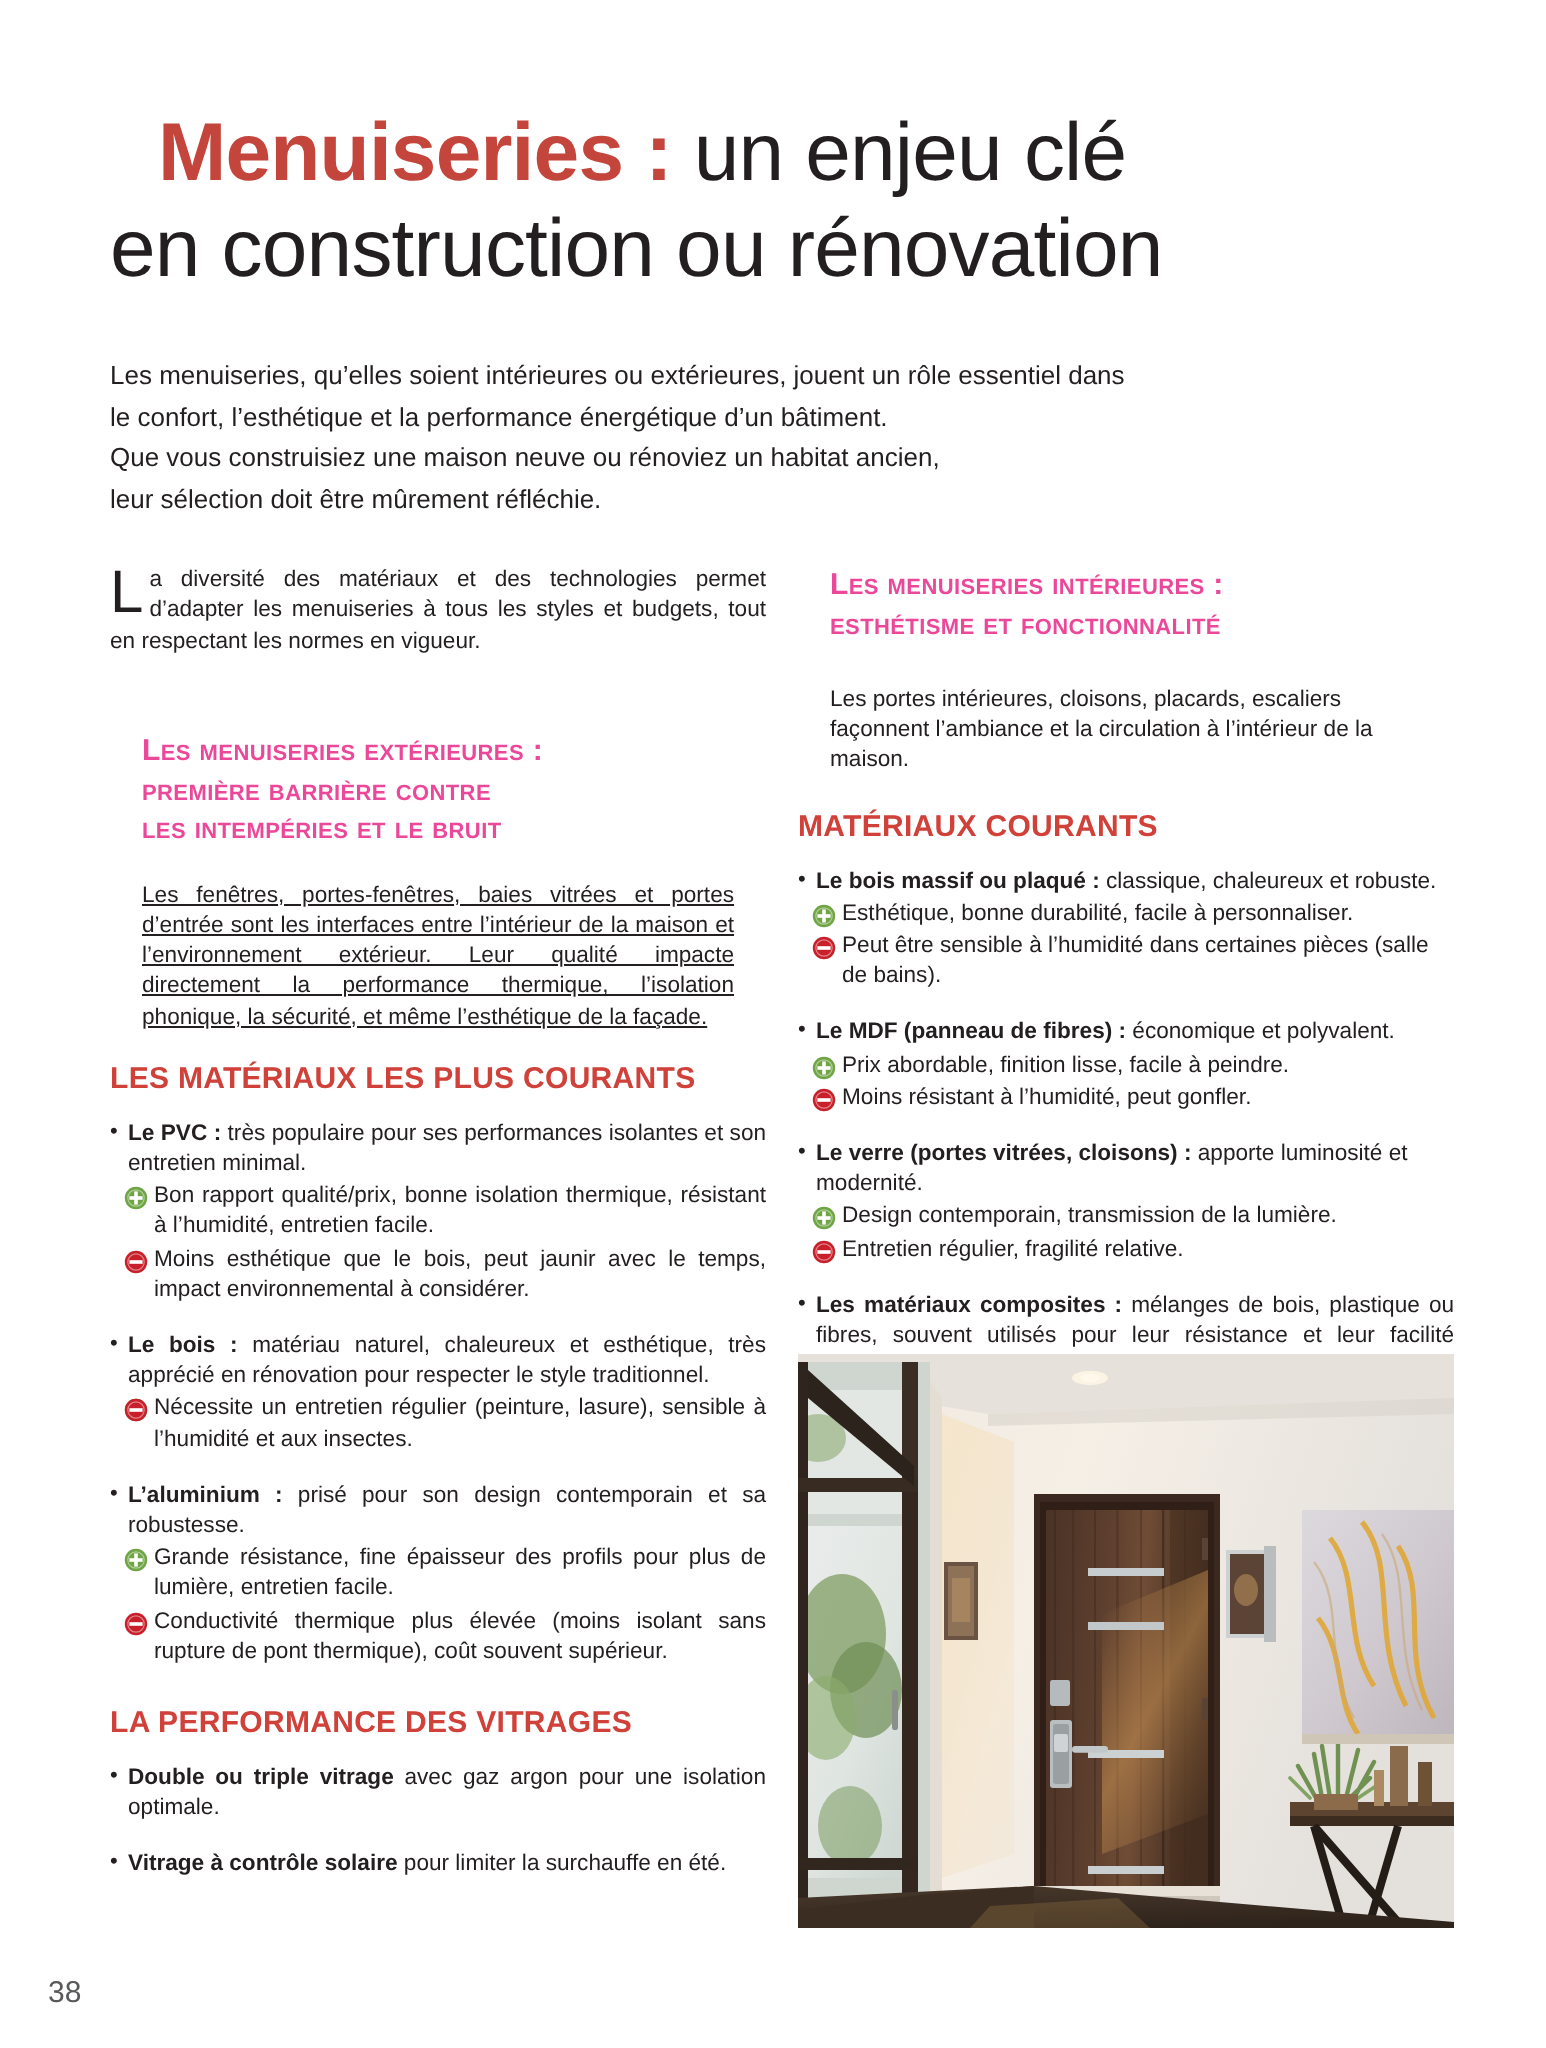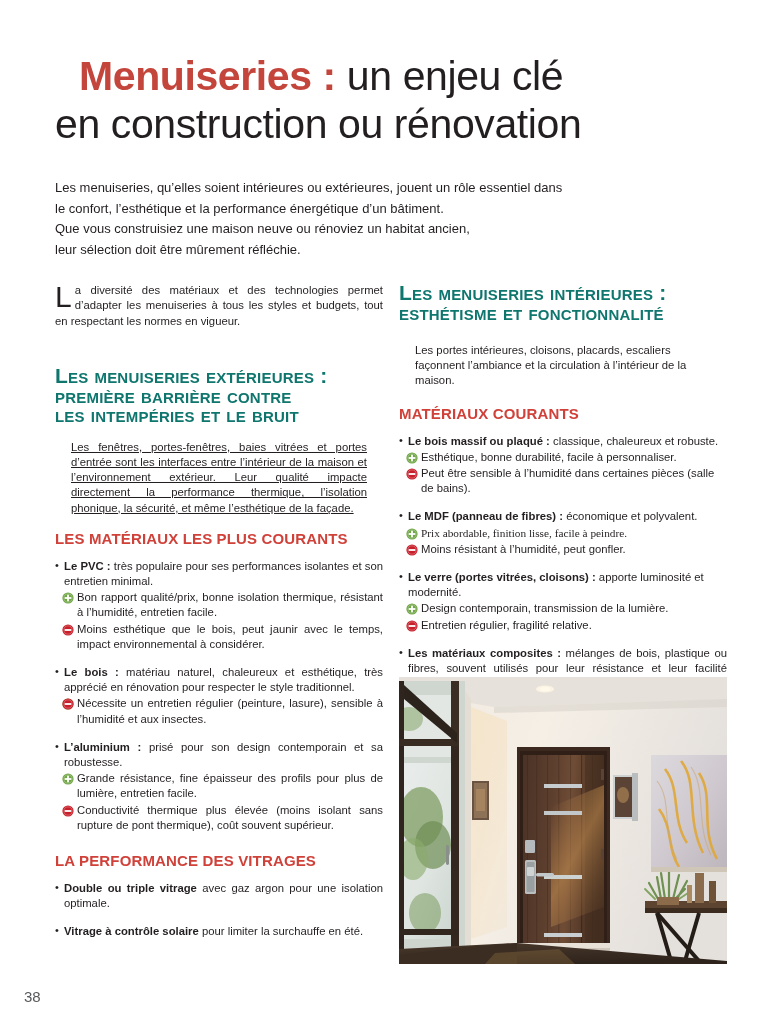--- a/index.html
+++ b/index.html
@@ -85,27 +85,27 @@
     float: left;
     font-size: 30px;
     line-height: 26px;
     font-weight: 400;
     padding: 1px 3px 0 0;
     color: #231f20;
   }
 
   
   h2.sec-head {
-    font-size: 21px;
+    font-size: 15px;
     line-height: 19.5px;
     font-weight: 700;
     font-variant: small-caps;
     letter-spacing: 0.2px;
-    color: #0f766e;
-    margin: 0;
+    color: #ec4899;
+    margin: 16px;
     padding: 0;
   }
   .col-left h2.sec-head { margin-top: 37px; }
   .col-right h2.sec-head:first-child { margin-top: 0; }
 
   h3.sub-head {
     font-size: 15px;
     line-height: 14px;
     font-weight: 700;
     color: #d0413a;
@@ -330,21 +330,21 @@
               <circle cx="6" cy="6" r="4.1" fill="none" stroke="#ffffff" stroke-width="0.6" opacity="0.45"></circle>
               <rect x="2.7" y="5.1" width="6.6" height="1.8" fill="#ffffff"></rect>
             </svg>
         </span>
         <span>Peut être sensible à l’humidité dans certaines pièces (salle de bains).</span>
       </div>
     </div>
 
     <div class="mat-block">
       <div class="mat-line" style="text-align:left;"><span class="bullet">•</span><b>Le MDF (panneau de fibres) :</b><span> économique et polyvalent.</span></div>
-      <div class="pm-line" style="text-align:left;font-family:Liberation Serif, serif;">
+      <div class="pm-line" style="text-align:left;">
         <span class="pm-icon">
           <svg width="12" height="12" viewBox="0 0 12 12">
               <circle cx="6" cy="6" r="5.6" fill="#6fa544"></circle>
               <circle cx="6" cy="6" r="4.1" fill="none" stroke="#ffffff" stroke-width="0.6" opacity="0.45"></circle>
               <rect x="5.1" y="2.7" width="1.8" height="6.6" fill="#ffffff"></rect>
               <rect x="2.7" y="5.1" width="6.6" height="1.8" fill="#ffffff"></rect>
             </svg>
         </span>
         <span>Prix abordable, finition lisse, facile à peindre.</span>
       </div>

